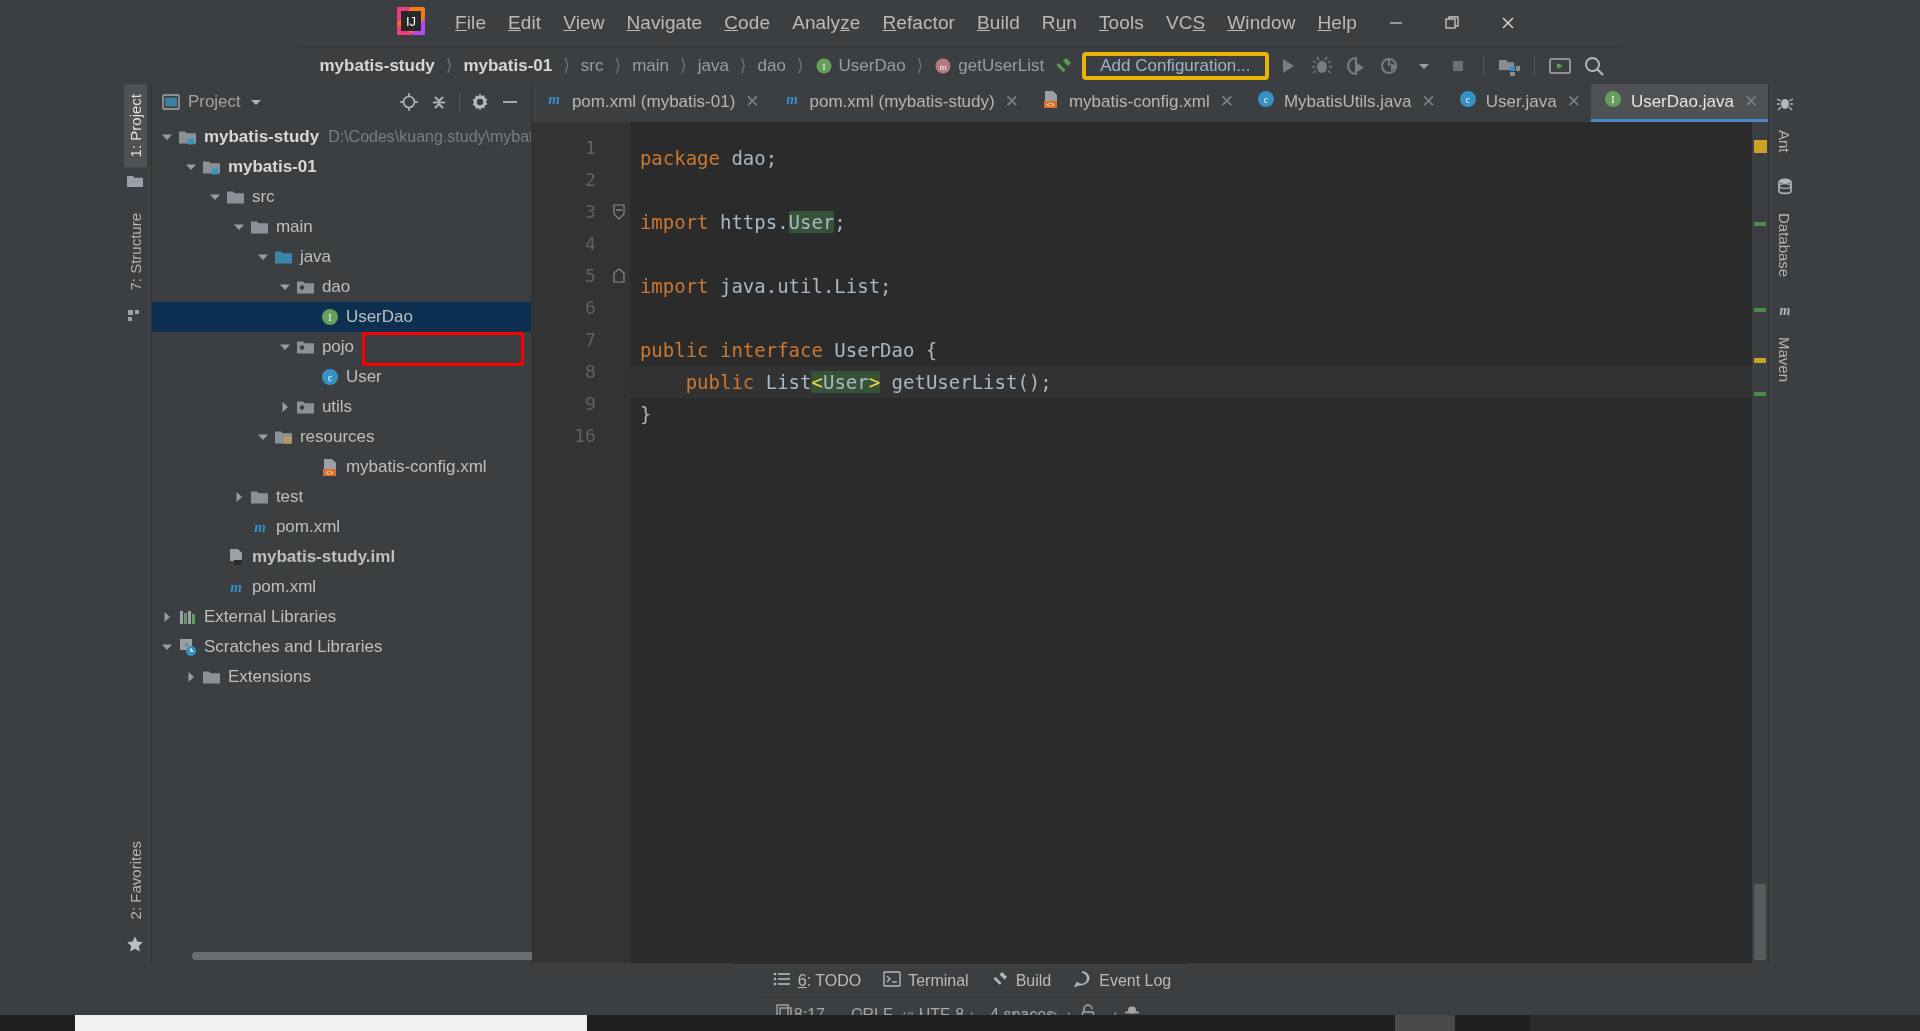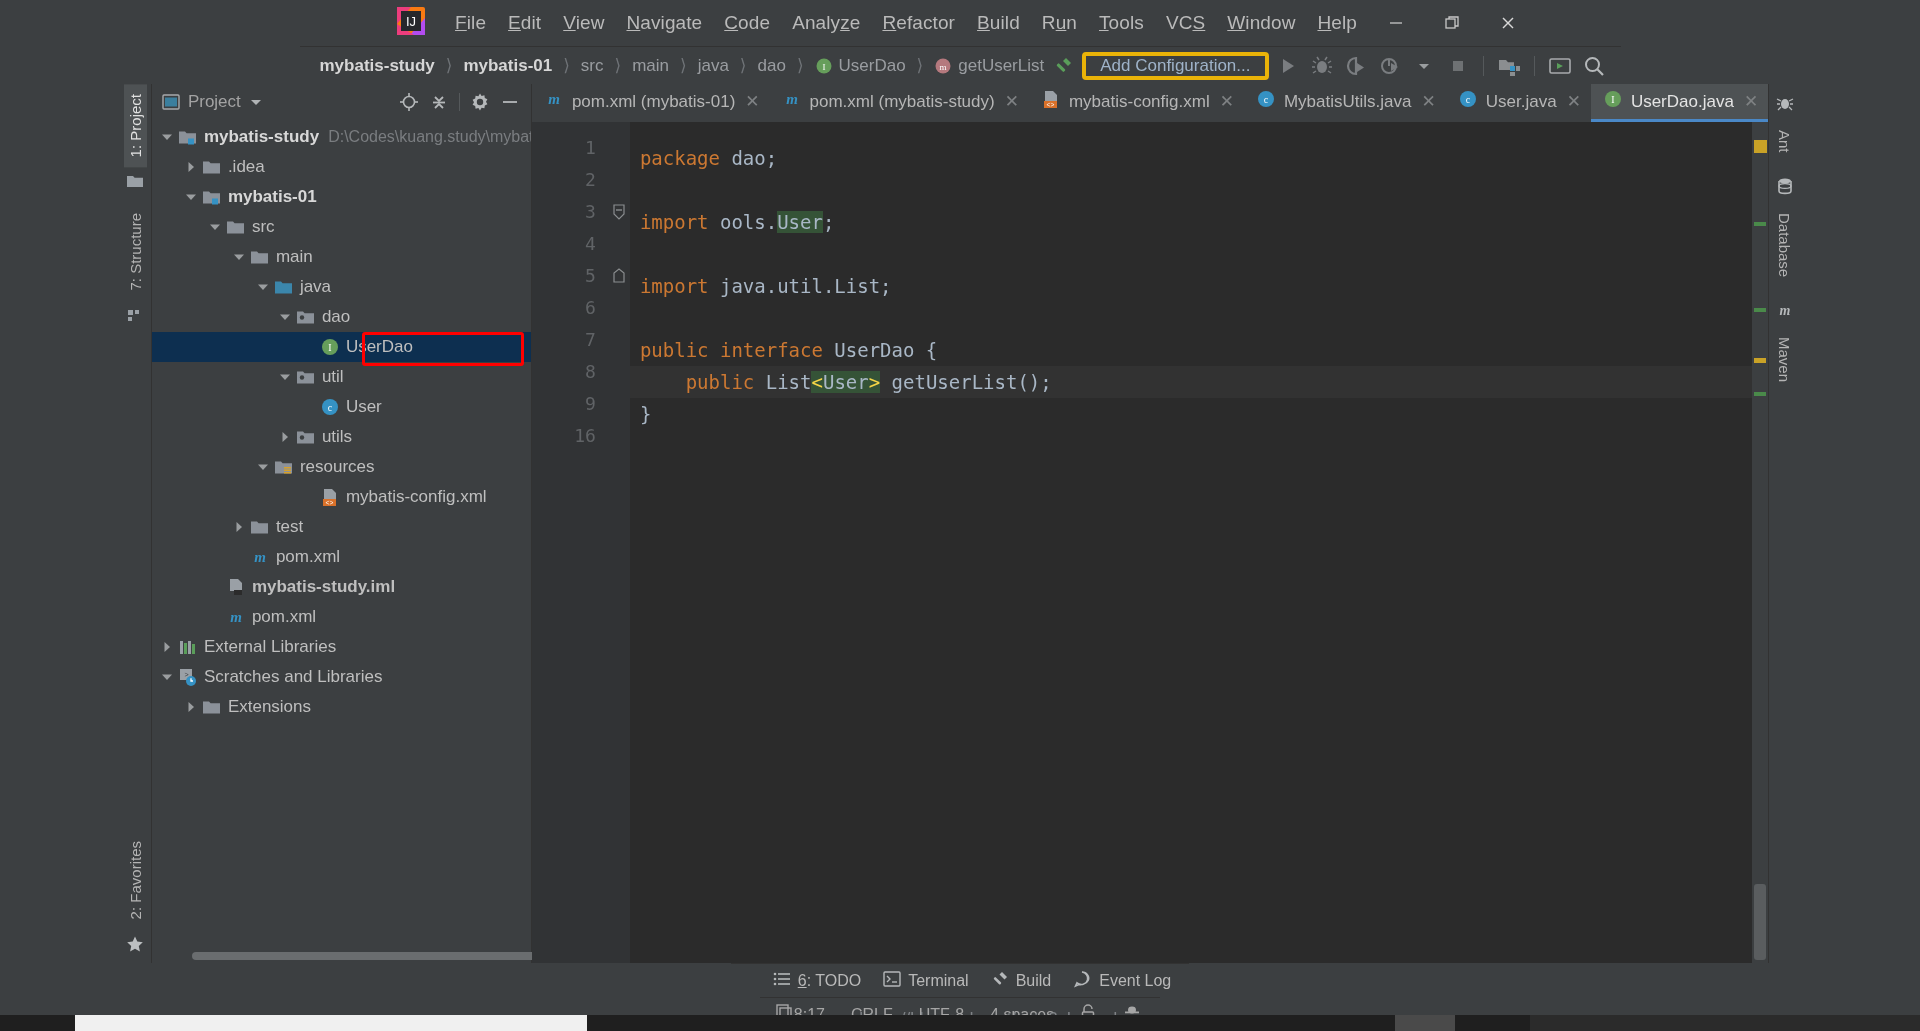--- a/index.html
+++ b/index.html
@@ -419,33 +419,20 @@
           <span class="tico">
             <svg width="20" height="17" viewBox="0 0 20 17">
                 <path d="M1 2.5 h6 l1.6 1.8 H18 V14.5 H1 Z" fill="#8b9199"></path>
                 <rect x="10" y="9.5" width="6" height="6" fill="#3592c4"></rect>
               </svg>
           </span>
           <span>mybatis-study</span>
           <span class="tpath">D:\Codes\kuang.study\mybatis</span>
         </div>
 
-        <div class="trow" style="padding-left:30px;">
-          <span class="twist">
-              <svg width="12" height="12" viewBox="0 0 12 12">
-                <path d="M3.5 1 L9 6 L3.5 11 Z" fill="#9a9d9f"></path>
-              </svg>
-            </span>
-          <span class="tico">
-            <svg width="20" height="17" viewBox="0 0 20 17">
-                <path d="M1 2.5 h6 l1.6 1.8 H18 V14.5 H1 Z" fill="#8b9199"></path>
-              </svg>
-          </span>
-          <span>.idea</span>
-        </div>
 
         <div class="trow bold" style="padding-left:30px;">
           <span class="twist">
               <svg width="12" height="12" viewBox="0 0 12 12">
                 <path d="M1 3.5 L6 9 L11 3.5 Z" fill="#9a9d9f"></path>
               </svg>
             </span>
           <span class="tico">
             <svg width="20" height="17" viewBox="0 0 20 17">
                 <path d="M1 2.5 h6 l1.6 1.8 H18 V14.5 H1 Z" fill="#8b9199"></path>
@@ -528,21 +515,21 @@
               <svg width="12" height="12" viewBox="0 0 12 12">
                 <path d="M1 3.5 L6 9 L11 3.5 Z" fill="#9a9d9f"></path>
               </svg>
             </span>
           <span class="tico">
             <svg width="20" height="17" viewBox="0 0 20 17">
                 <path d="M1 2.5 h6 l1.6 1.8 H18 V14.5 H1 Z" fill="#8b9199"></path>
                 <circle cx="6" cy="8.5" r="2.2" fill="#3c3f41"></circle>
               </svg>
           </span>
-          <span>util</span>
+          <span>pojo</span>
         </div>
 
         <div class="trow" style="padding-left:148px;">
           <span class="twist"></span>
           <span class="tico">
             <svg width="20" height="20" viewBox="0 0 20 20">
                 <circle cx="10" cy="10" r="8" fill="#3592c4"></circle>
                 <text x="10" y="14" font-size="10" fill="#ffffff" text-anchor="middle" font-family="Liberation Serif">c</text>
               </svg>
           </span>
@@ -790,21 +777,21 @@
           <div class="fc"></div>
           <div class="fc"></div>
           <div class="fc"></div>
           <div class="fc"></div>
           <div class="fc"></div>
         </div>
 
         <div class="code">
           <div class="cline"><span class="kw">package</span><span class="punc"> dao;</span></div>
           <div class="cline"></div>
-          <div class="cline"><span class="kw">import</span><span class="punc"> ools.</span><span class="hl-user">User</span><span class="punc">;</span></div>
+          <div class="cline"><span class="kw">import</span><span class="punc"> https.</span><span class="hl-user">User</span><span class="punc">;</span></div>
           <div class="cline"></div>
           <div class="cline"><span class="kw">import</span><span class="punc"> java.util.List;</span></div>
           <div class="cline"></div>
           <div class="cline"><span class="kw">public</span><span class="punc"> </span><span class="kw">interface</span><span class="punc"> UserDao {</span></div>
           <div class="cline cur"><span class="punc">    </span><span class="kw">public</span><span class="punc"> List</span><span class="hl-angle">&lt;</span><span class="hl-user">User</span><span class="hl-angle">&gt;</span><span class="punc"> getUserList();</span></div>
           <div class="cline"><span class="punc">}</span></div>
           <div class="cline"></div>
         </div>
 
         <div class="errstripe">

